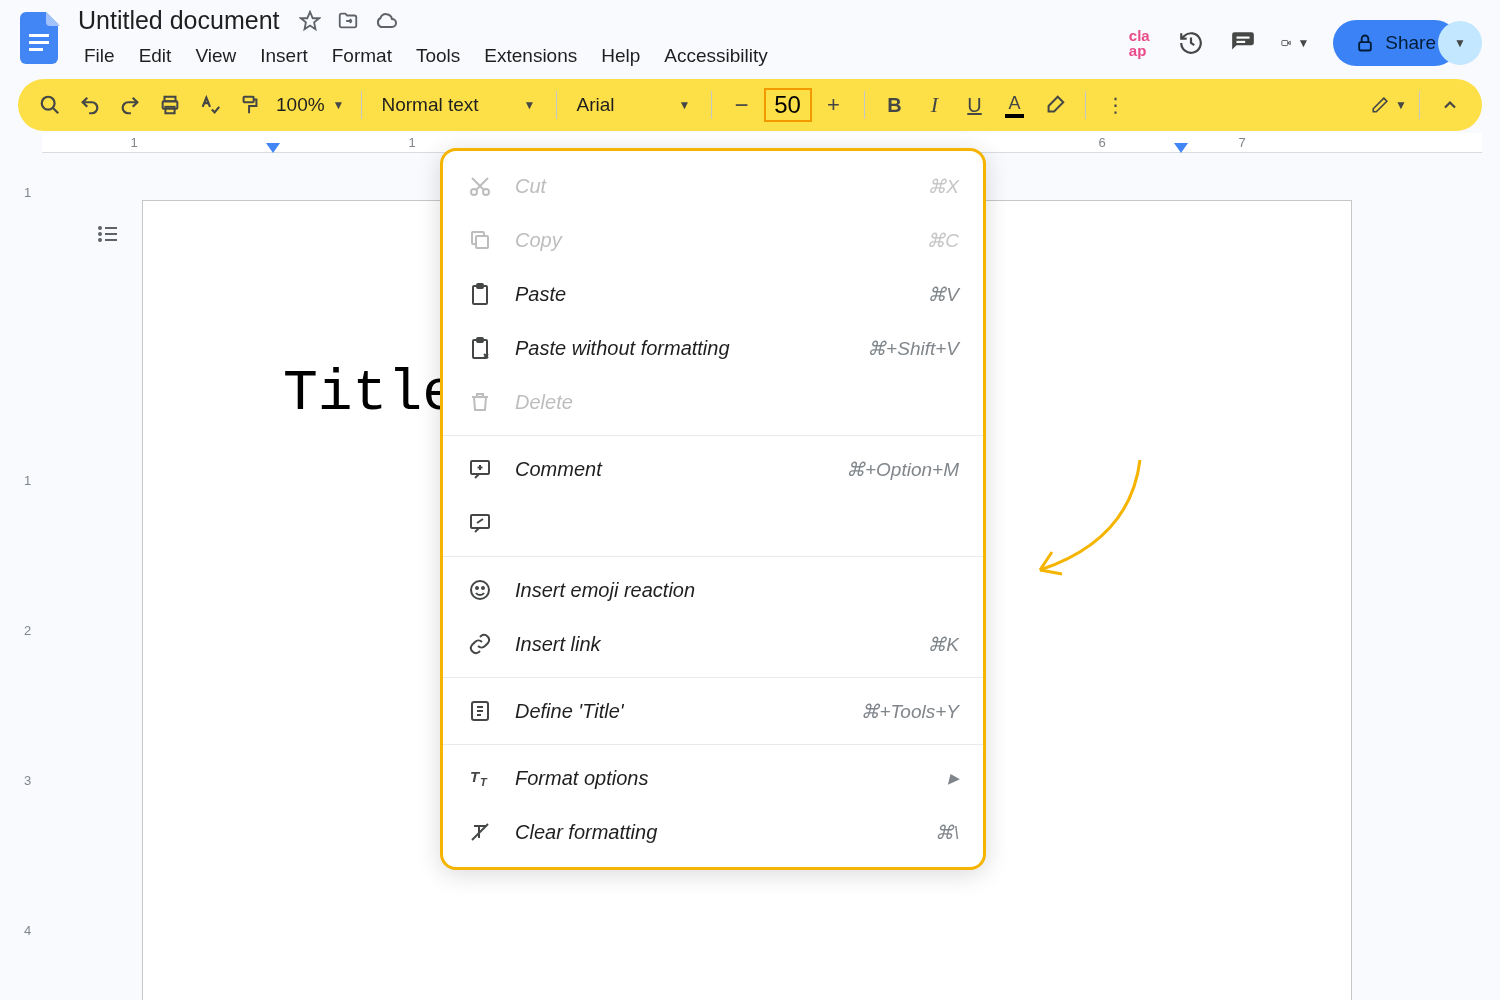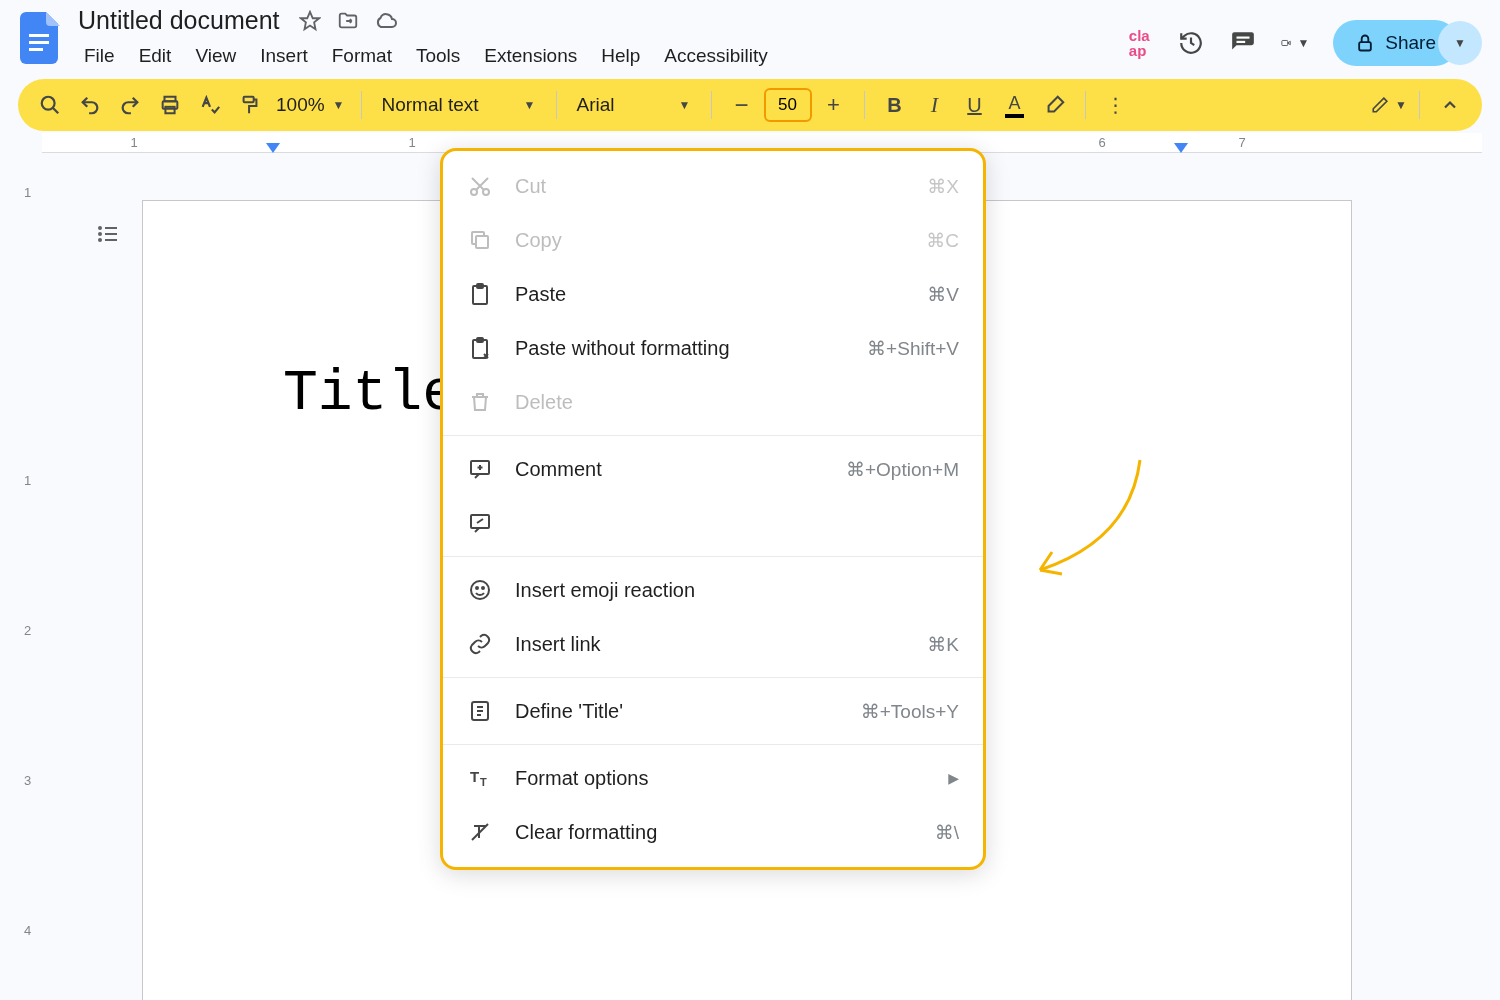--- a/index.html
+++ b/index.html
@@ -9,48 +9,48 @@
   .header { display: flex; align-items: center; padding: 4px 18px 0 18px; gap: 12px; }
   .docs-logo { width: 44px; height: 56px; display:flex; align-items:center; justify-content:center; }
   .title-area { flex: 1; }
   .title-row { display:flex; align-items:center; gap: 14px; }
   .doc-title { font-size: 25px; color:#1f1f1f; font-weight:400; padding:2px 4px; }
   .title-icon { width:24px; height:24px; color:#5f6368; display:flex; align-items:center; justify-content:center; cursor:pointer; }
   .menus { display:flex; gap: 4px; margin-top:4px; }
   .menu { font-size:19px; color:#1f1f1f; padding:4px 10px; border-radius:4px; cursor:pointer; }
   .header-right { display:flex; align-items:center; gap:24px; padding-top:10px; }
   .hdr-icon { width:28px; height:28px; color:#444746; display:flex; align-items:center; justify-content:center; cursor:pointer; }
-  .share-btn { background:#7dd3fc; border-radius:40px; padding:12px 22px; display:flex; align-items:center; gap:10px; font-size:19px; font-weight:500; color:#001d35; cursor:pointer; }
+  .share-btn { background:#3b82f6; border-radius:40px; padding:12px 22px; display:flex; align-items:center; gap:10px; font-size:19px; font-weight:500; color:#001d35; cursor:pointer; }
   .share-more { width:44px; height:44px; border-radius:40px; background:#c2e7ff; display:flex; align-items:center; justify-content:center; margin-left:-20px; cursor:pointer; }
 
   
   .toolbar { margin:8px 18px 0 18px; background:#fde047; border-radius:32px; height:52px; display:flex; align-items:center; padding:0 14px; gap:4px; }
   .tb-btn { width:36px; height:36px; display:flex; align-items:center; justify-content:center; border-radius:6px; color:#444746; cursor:pointer; }
   .tb-sep { width:1px; height:28px; background:#c7c7c7; margin:0 8px; }
   .tb-text { font-size:19px; color:#1f1f1f; padding:0 8px; cursor:pointer; display:flex; align-items:center; gap:8px; }
   .zoom { font-size:19px; color:#1f1f1f; padding:0 4px; display:flex; align-items:center; gap:8px; cursor:pointer; }
-  .font-size-box { border:2px solid #f29900; border-radius:6px; width:48px; height:34px; display:flex; align-items:center; justify-content:center; font-size:17px; }
+  .font-size-box { border:2px solid #f29900; border-radius:0; width:48px; height:34px; display:flex; align-items:center; justify-content:center; font-size:24px; }
   .spacer { flex:1; }
   .caret { font-size:12px; color:#444746; }
 
   
   .ruler-wrap { position:relative; margin-top:2px; height:28px; }
   .ruler-h { position:absolute; left:42px; right:18px; top:0; height:20px; background:#fff; border-bottom:1px solid #dadce0; font-size:13px; color:#80868b; }
   .ruler-num { position:absolute; top:2px; transform:translateX(-50%); }
   
   .workspace { position:absolute; left:18px; right:18px; top:200px; bottom:0; display:flex; }
   .vruler { width:24px; background:#f8fafd; position:relative; font-size:13px; color:#80868b; }
   .vnum { position:absolute; left:6px; transform:translateY(-50%); }
   .canvas { flex:1; background:#f8fafd; position:relative; overflow:hidden; }
   .page { position:absolute; left:100px; top:0; width:1210px; min-height:1400px; background:#fff; border:1px solid #c7c7c7; }
   .outline-btn { position:absolute; left:48px; top:16px; width:36px; height:36px; display:flex; align-items:center; justify-content:center; color:#5f6368; cursor:pointer; }
   .page-title { font-size:58px; font-weight:400; color:#000; position:absolute; left:140px; top:160px; font-family:Liberation Mono, monospace; }
 
   
-  .context-menu { position:absolute; left:440px; top:148px; width:546px; background:#fff; border:3px solid #f5b400; border-radius:16px; box-shadow:0 4px 24px rgba(0,0,0,.15); padding:8px 0; z-index:100; }
+  .context-menu { position:absolute; left:440px; top:148px; width:546px; background:#fff; border:3px solid #f5b400; border-radius:16px; box-shadow:0 4px 24px rgba(0,0,0,.15); padding:8px 0; z-index:100;font-style:italic; }
   .cm-item { display:flex; align-items:center; height:54px; padding:0 24px; gap:22px; cursor:pointer; font-size:20px; color:#1f1f1f; }
   .cm-item.disabled { color:#bdbdbd; cursor:default; }
   .cm-item.disabled .cm-icon { color:#bdbdbd; }
   .cm-icon { width:26px; height:26px; color:#444746; display:flex; align-items:center; justify-content:center; flex-shrink:0; }
   .cm-label { flex:1; }
   .cm-shortcut { color:#80868b; font-size:19px; }
   .cm-item.disabled .cm-shortcut { color:#c6c6c6; }
   .cm-divider { height:1px; background:#e8eaed; margin:6px 0; }
   .cm-arrow { color:#80868b; font-size:14px; }
 

